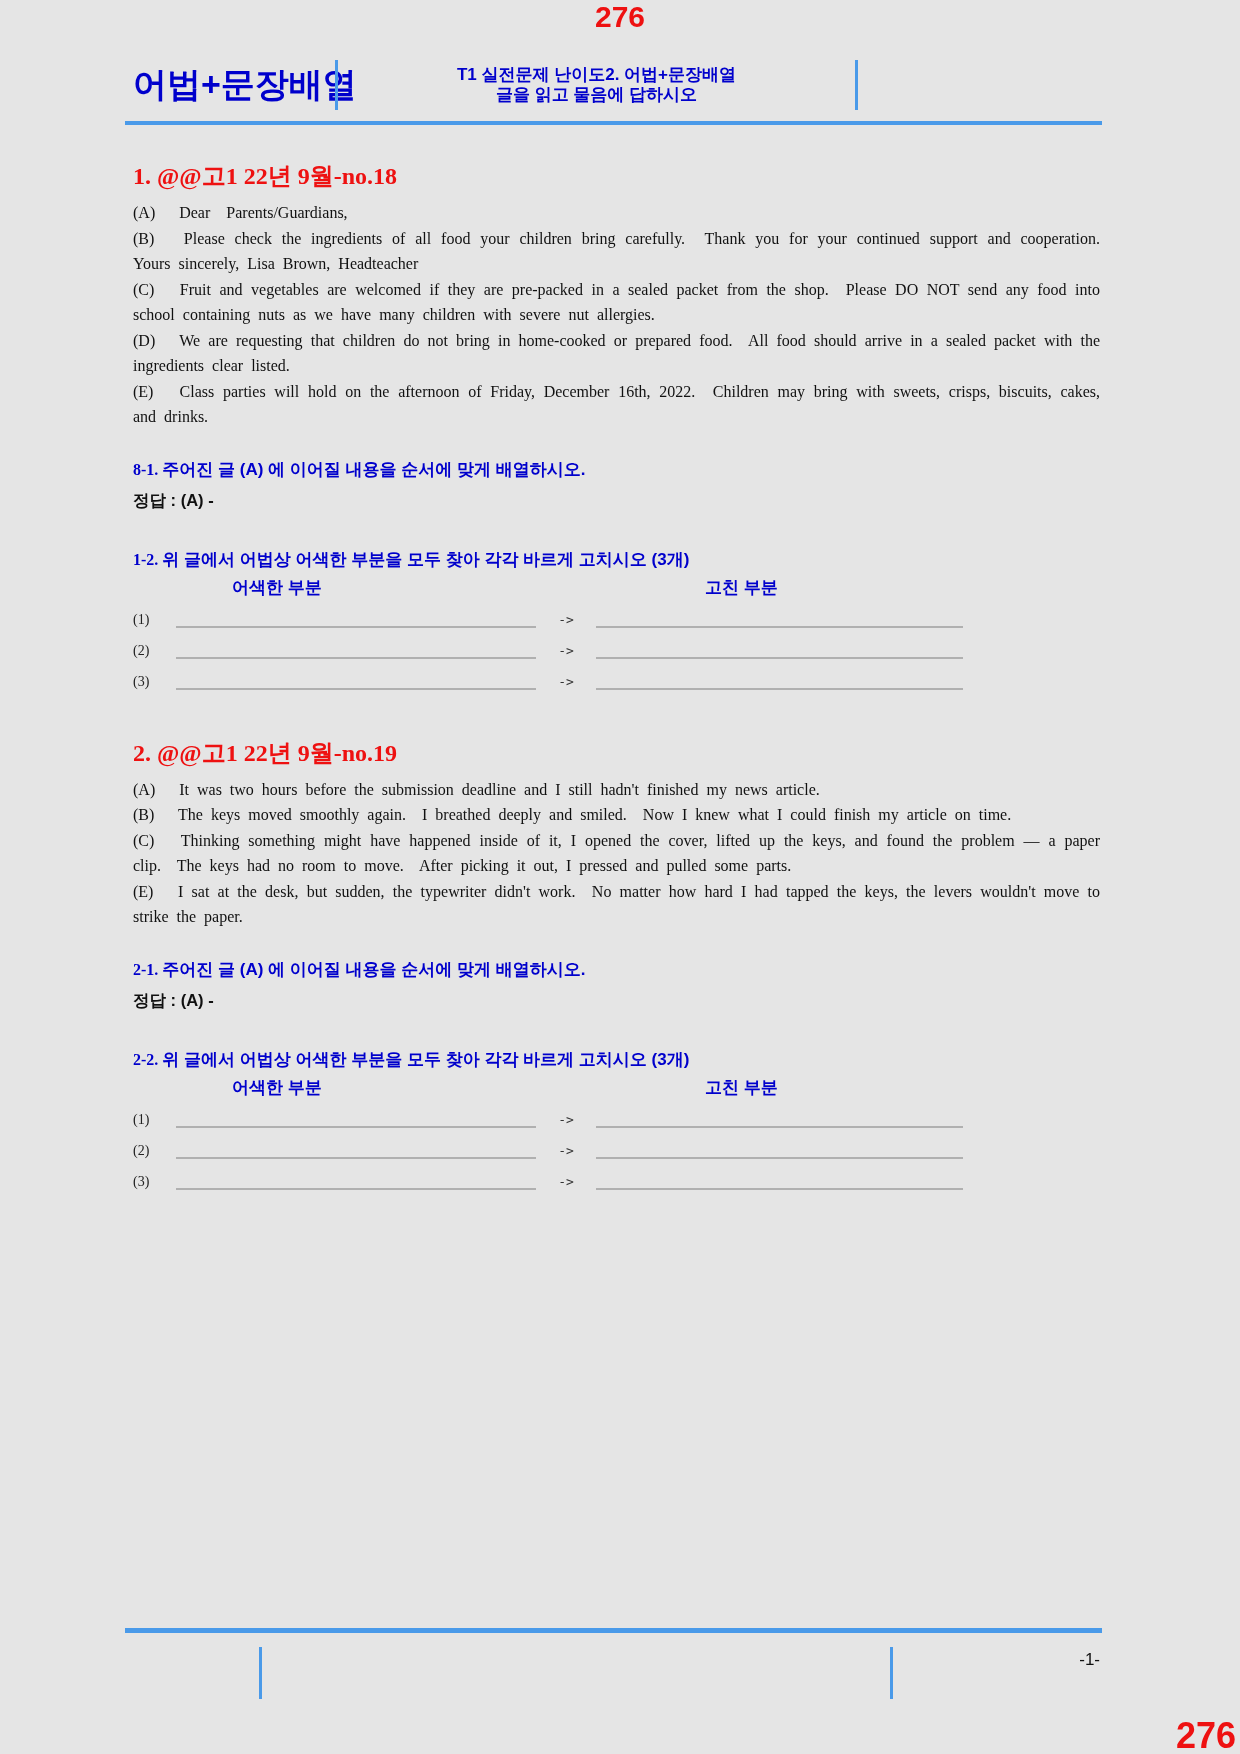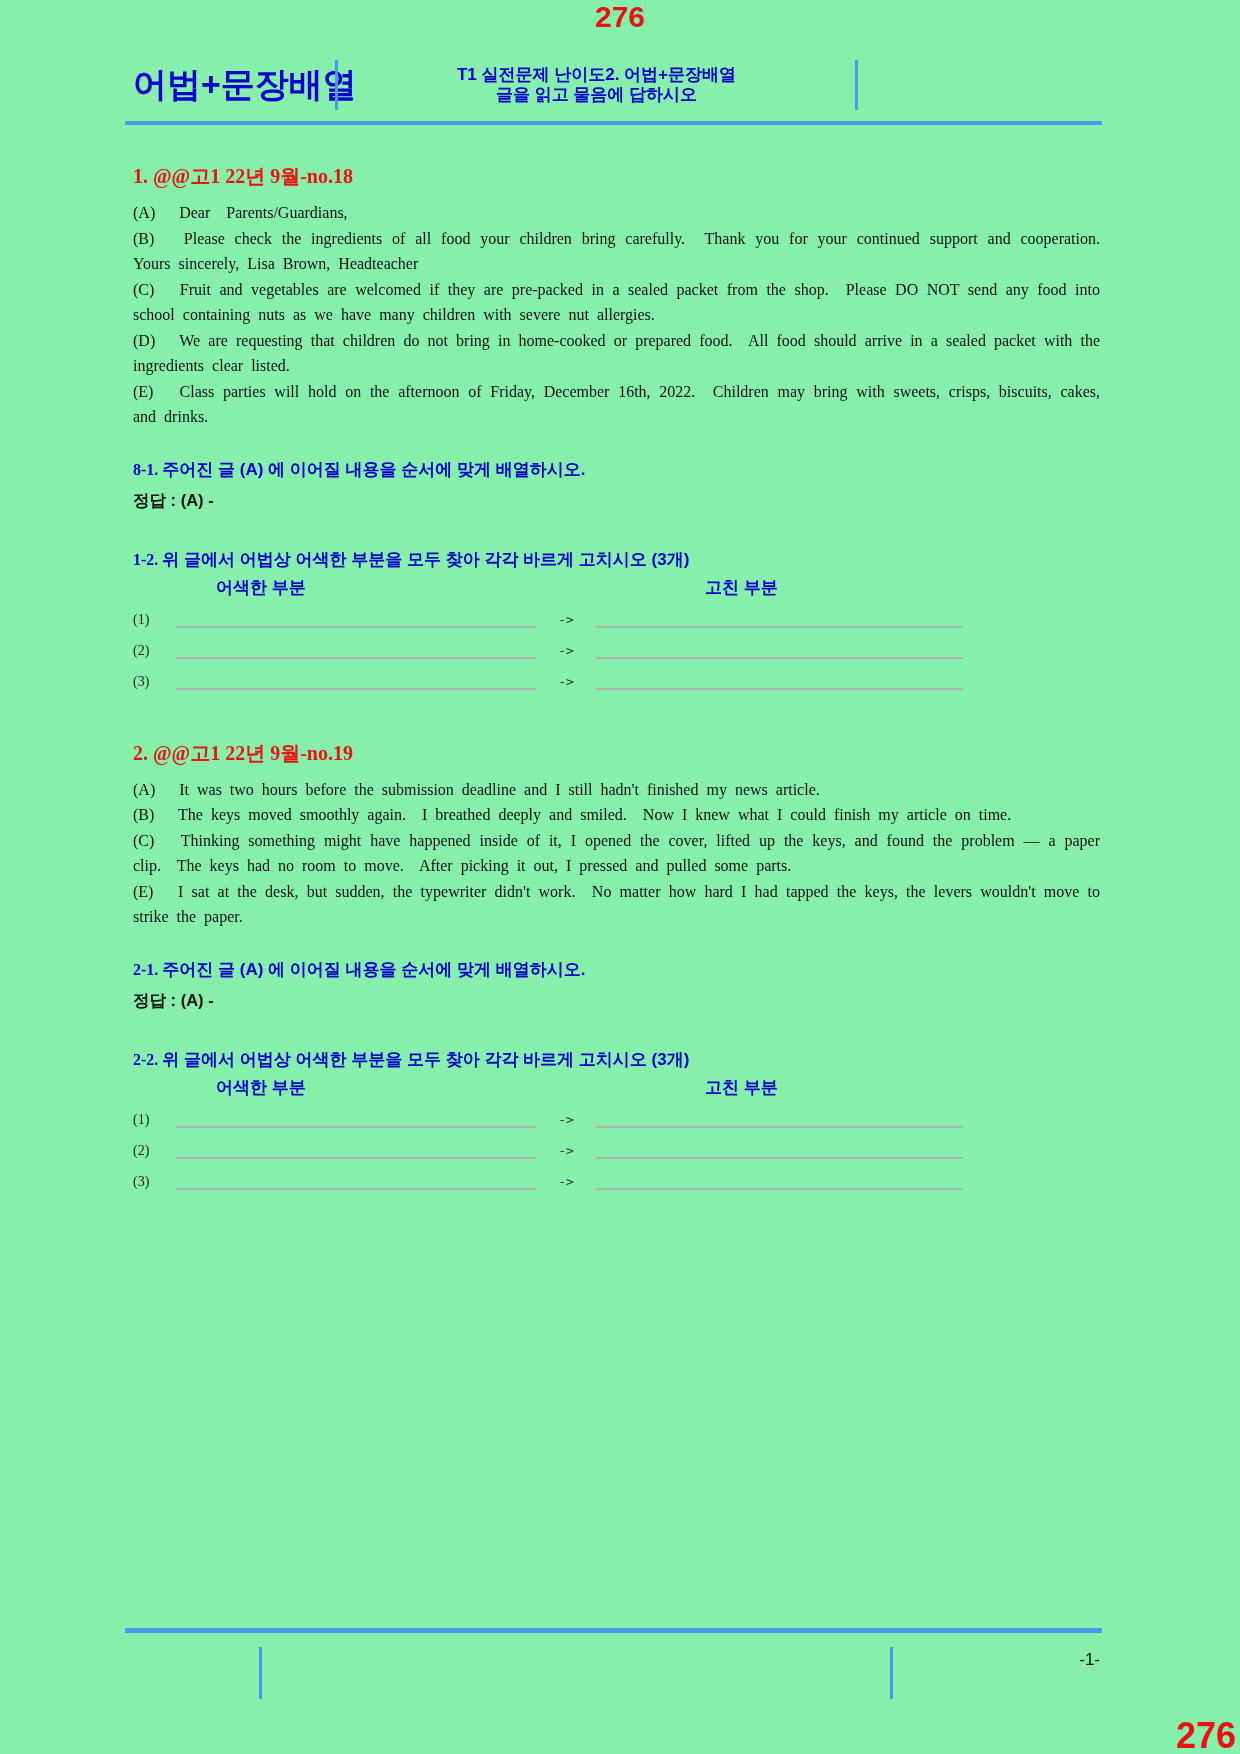--- a/index.html
+++ b/index.html
@@ -6,21 +6,21 @@
     --accent-red:#ee1111;
     --text-blue:#0000cc;
     --rule-blue:#4a9ae9;
     --blank-gray:#b0b0b0;
   }
   *{box-sizing:border-box;margin:0;padding:0;}
   html,body{background:#ffffff;}
   .page{
     position:relative;
     width:1240px;height:1754px;
-    background:#86efac;
+    background:#e5e5e5;
     font-family:"Liberation Serif", serif;
     color:#111;
     overflow:hidden;
   }
   
   .page-num-top{
     padding-top:2px;
     text-align:center;
     font-family:"Liberation Sans", sans-serif;
     font-weight:bold;font-size:30px;line-height:30px;
@@ -55,21 +55,21 @@
     margin:9px 0 0 125px;
     width:977px;height:4px;
     background:var(--rule-blue);
   }
   
   .question{margin:0 140px 0 133px;}
   .q1{margin-top:38px;}
   .q2{margin-top:50px;}
   .q-title{
     font-family:"Liberation Serif", serif;
-    font-weight:bold;font-size:20px;line-height:26px;
+    font-weight:bold;font-size:24px;line-height:26px;
     color:var(--accent-red);
   }
   .passage{margin-top:11px;}
   .para{
     font-size:16px;line-height:25.5px;
     text-align:justify;
     white-space:pre-wrap;
     word-spacing:4px;
     color:#111;
   }
@@ -92,21 +92,21 @@
     font-weight:bold;font-size:16.5px;
     color:#111;
   }
   .sub2{margin-top:36px;}
   .col-headers{
     position:relative;height:26px;margin-top:5px;
     font-family:"Liberation Sans", sans-serif;
     font-weight:bold;font-size:17px;
     color:var(--text-blue);
   }
-  .col-left{position:absolute;left:83px;top:0;}
+  .col-left{position:absolute;left:99px;top:0;}
   .col-right{position:absolute;left:572px;top:0;}
   .blank-rows{margin-top:8px;}
   .blank-row{
     display:flex;align-items:flex-end;
     height:18px;margin-bottom:13px;
   }
   .row-label{
     width:30px;flex:0 0 auto;
     font-family:"Liberation Serif", serif;
     font-size:14px;color:#222;line-height:16px;

